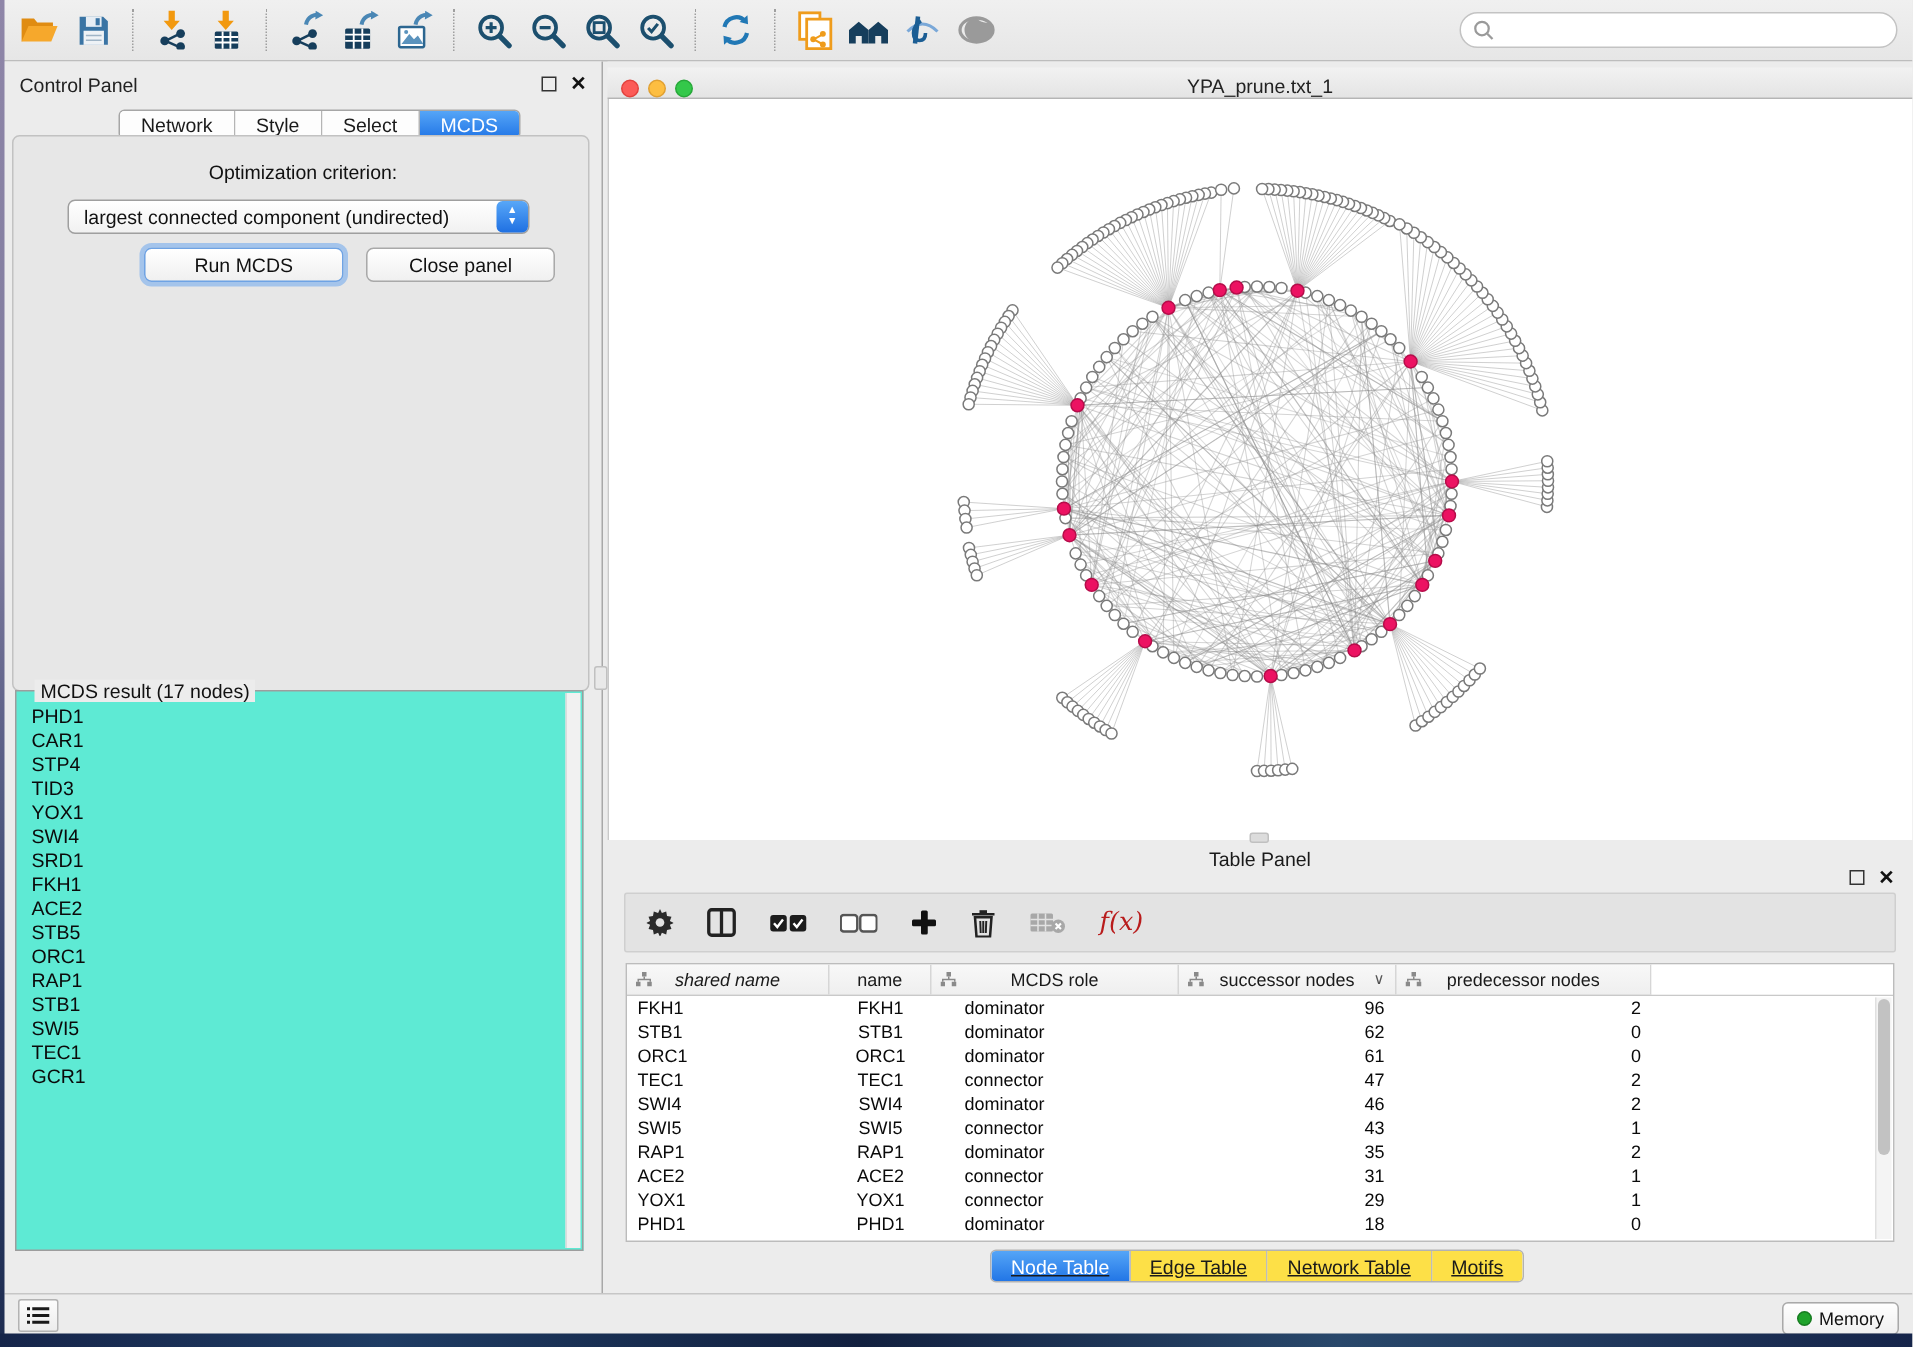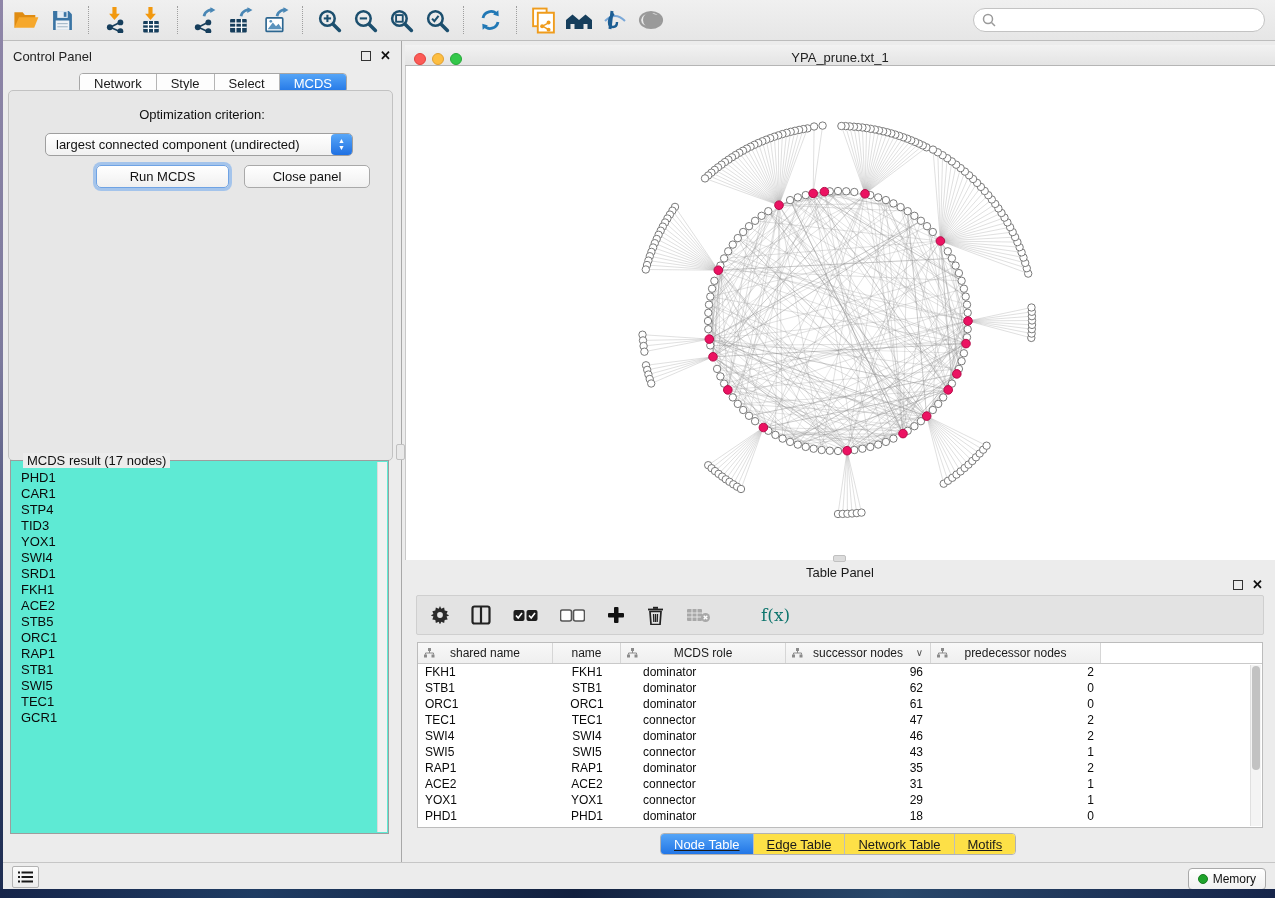--- a/index.html
+++ b/index.html
@@ -58,27 +58,27 @@
   .tl-yellow { background:#fdbe41; border:1px solid #e0a032; }
   .tl-green { background:#34c84a; border:1px solid #27a839; }
   .net-title { position:absolute; left:0; width:100%; text-align:center; font-size:13px; color:#222; }
   .net-canvas { position:absolute; left:0; top:25px; width:870px; height:494px; background:#fff; border-left:1px solid #c9c9c9; }
 
   
   .table-panel { position:absolute; left:0; top:524px; width:870px; height:297px; }
   .tp-titlebar { height:22px; display:flex; align-items:center; padding:0 12px;flex-direction:column; }
   .tp-toolbar { position:absolute; left:11px; top:30px; width:848px; height:40px; background:#e3e3e3; border:1px solid #cfcfcf; border-radius:2px; display:flex; align-items:center; padding-left:14px; gap:22px; }
   .tpi { display:flex; align-items:center; justify-content:center; height:26px; }
-  .fx-label { font-family:"DejaVu Serif", serif; font-size:17px; color:#0f766e;margin-left:28px; }
+  .fx-label { font-family:"DejaVu Serif", serif; font-style:italic; font-size:17px; color:#b91c1c; }
 
   .ntable { position:absolute; left:12px; top:77px; width:846px; height:186px; background:#fff; border:1px solid #bcbcbc; overflow:hidden; }
   .thead { display:flex; height:21px; background:linear-gradient(#f8f8f8,#efefef); border-bottom:1px solid #c9c9c9; }
   .th { position:relative; display:flex; align-items:center; justify-content:center; font-size:12px; color:#1a1a1a; border-right:1px solid #d6d6d6; }
   .th .colicon { position:absolute; left:6px; top:5px; }
-  .th-shared { width:135px; } .th-name { width:68px; } .th-role { width:165px; } .th-succ { width:145px; } .th-pred { width:170px; } .th-fill { flex:1; border-right:none; background:#fff; }
+  .th-shared { width:135px;font-style:italic; } .th-name { width:68px; } .th-role { width:165px; } .th-succ { width:145px; } .th-pred { width:170px; } .th-fill { flex:1; border-right:none; background:#fff; }
   .sort-chevron { position:absolute; right:7px; top:4px; font-size:10px; color:#555; }
   .trow { display:flex; height:16px; }
   .tcell { font-size:12px; color:#0a0a0a; line-height:16px; white-space:nowrap; }
   .c-shared { width:135px; padding-left:7px; }
   .c-name { width:68px; text-align:center; }
   .c-role { width:165px; padding-left:22px; }
   .c-succ { width:145px; text-align:right; padding-right:8px; }
   .c-pred { width:170px; text-align:right; padding-right:7px; }
   .c-fill { flex:1; }
   .ntable-scroll { position:absolute; right:1px; top:22px; bottom:1px; width:11px; background:#f4f4f4; border-left:1px solid #e0e0e0; }

